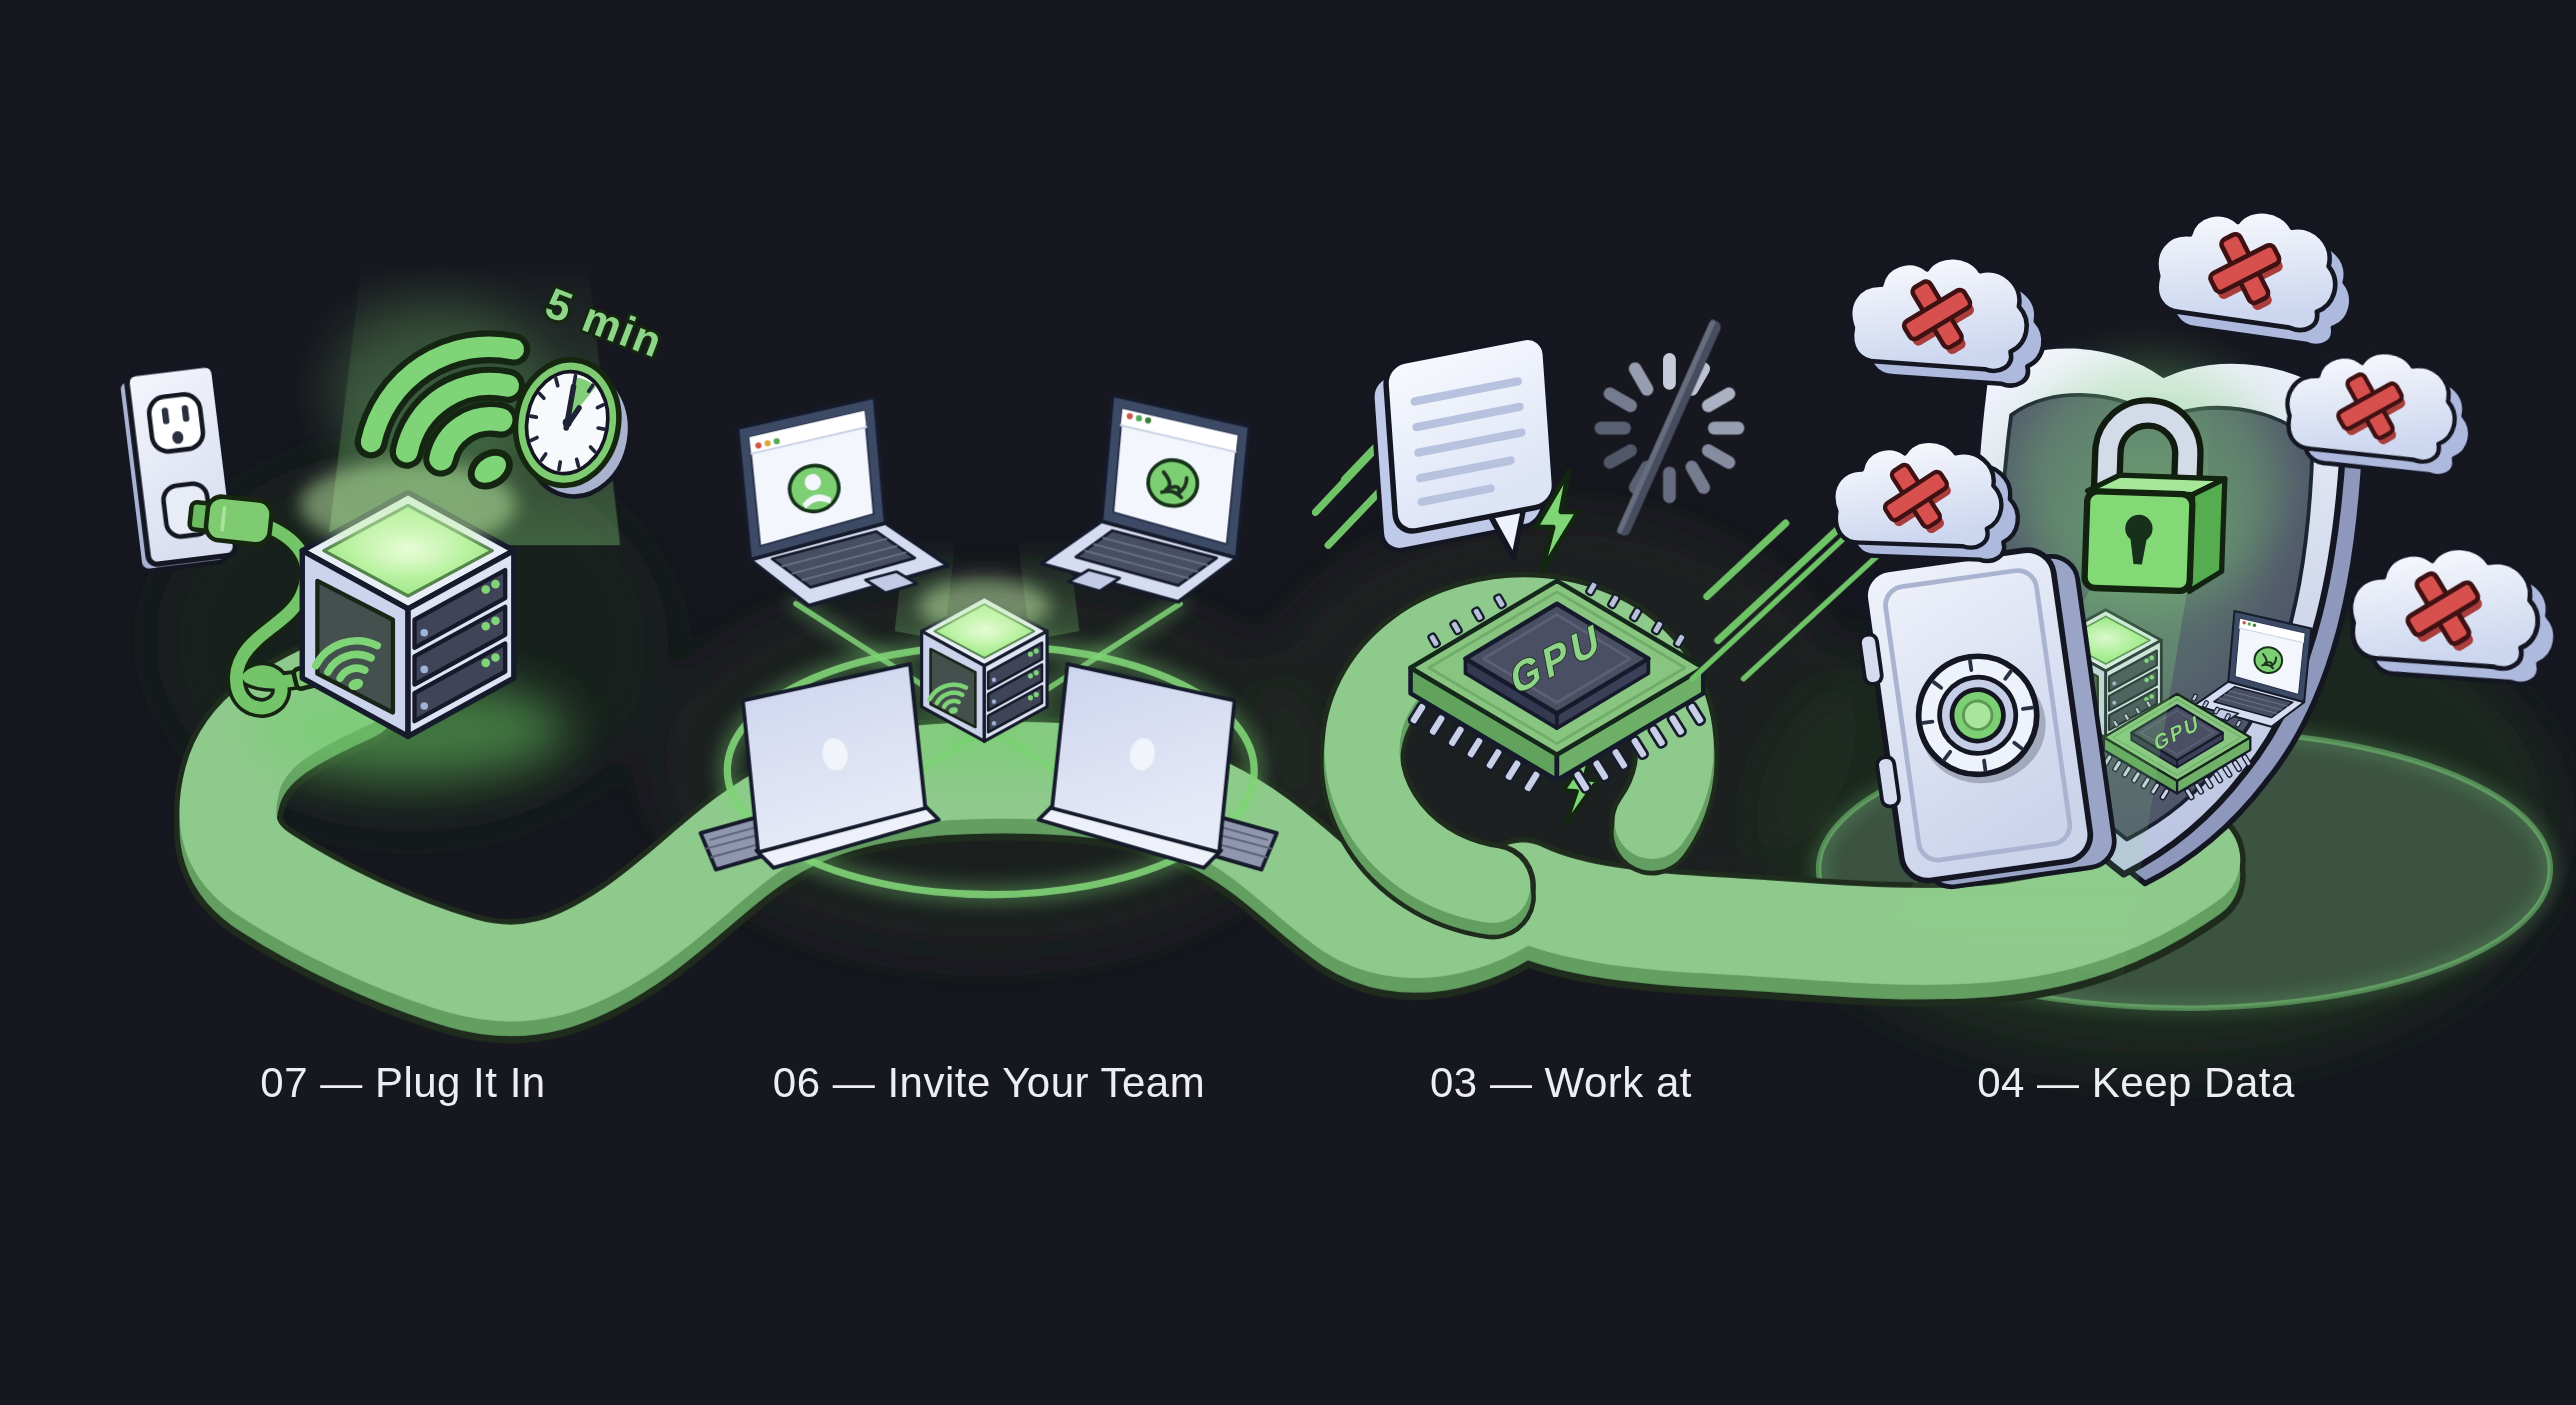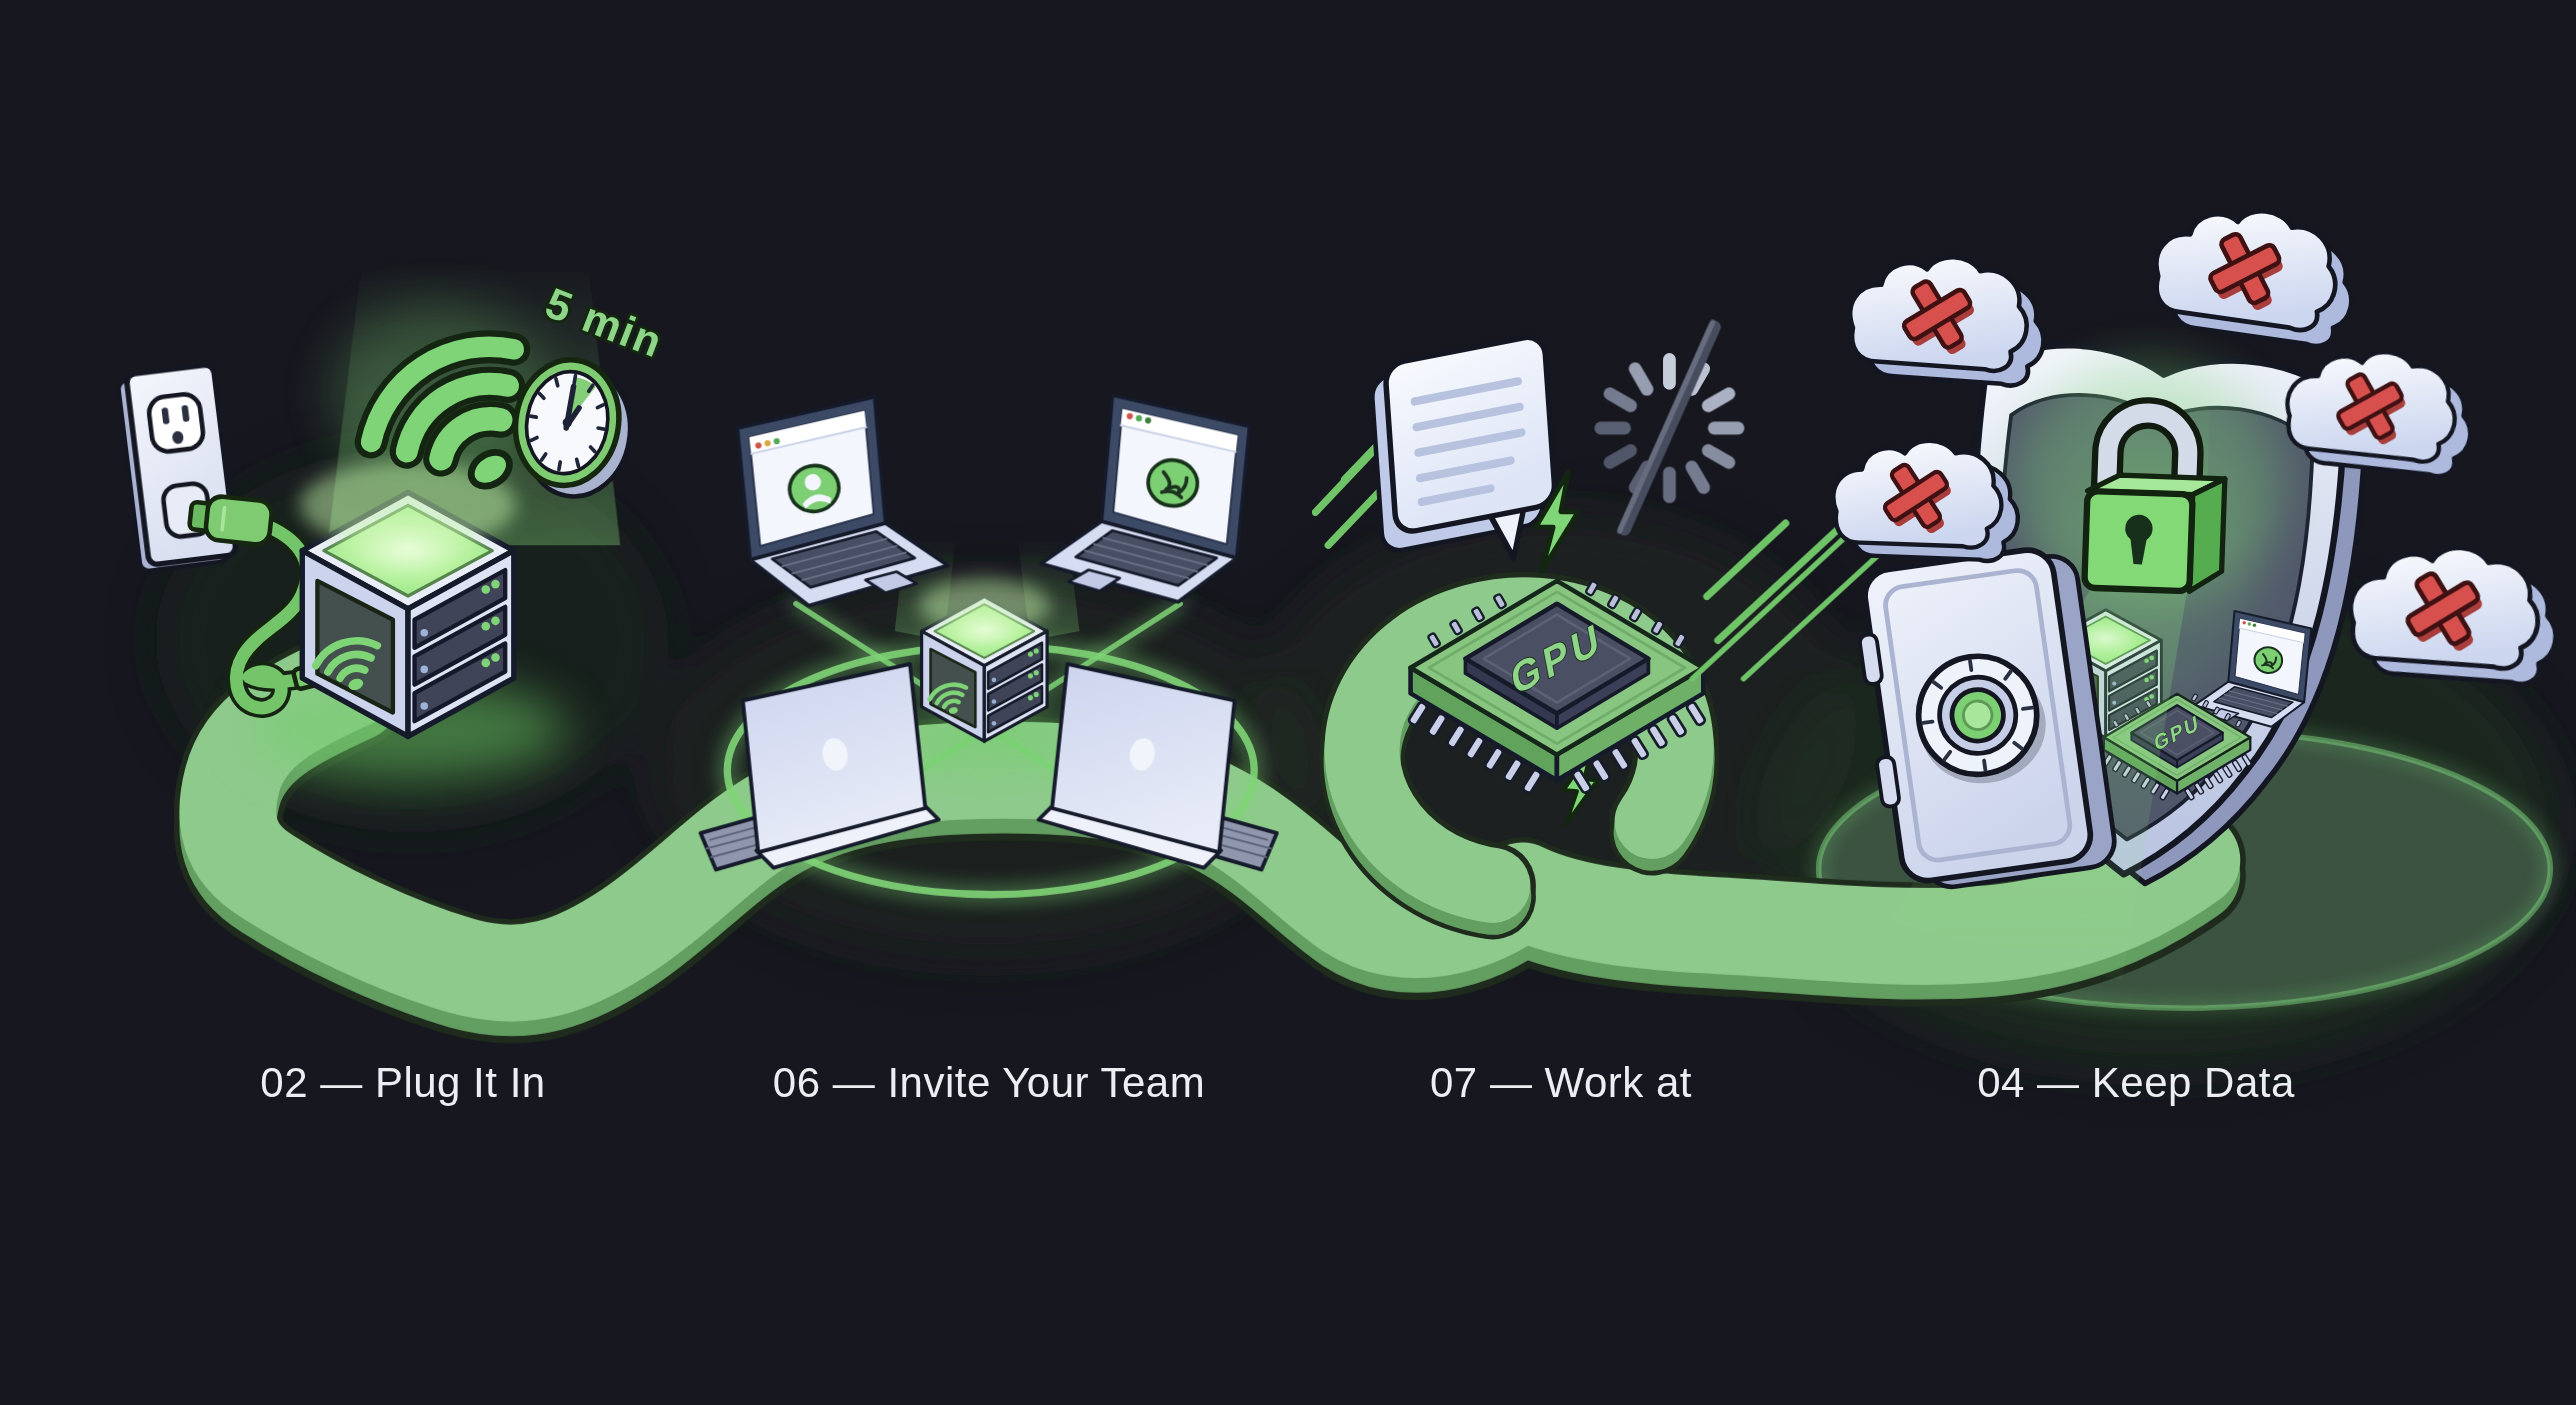--- a/index.html
+++ b/index.html
@@ -521,28 +521,28 @@
     <use href="#sym-cloud" transform="translate(2119,350) rotate(6) scale(1.0)"></use>
     <use href="#sym-cloud" transform="translate(2096,548) rotate(4) scale(0.95)"></use>
     <use href="#sym-cloud" transform="translate(2455,300) rotate(10) scale(1.02)"></use>
     <use href="#sym-cloud" transform="translate(2592,450) rotate(8) scale(0.95)"></use>
     <use href="#sym-cloud" transform="translate(2672,672) rotate(6) scale(1.06)"></use>
   </g>
 </svg>
 
 <div>
   <div class="step-label" style="left:403px">
-    <span>02 — Plug It In</span>
+    <span>07 — Plug It In</span>
     <span></span>
   </div>
   <div class="step-label" style="left:989px">
     <span>06 — Invite Your Team</span>
     <span></span>
   </div>
   <div class="step-label" style="left:1561px">
-    <span>07 — Work at</span>
+    <span>03 — Work at</span>
   </div>
   <div class="step-label" style="left:2136px">
     <span>04 — Keep Data</span>
   </div>
 </div>
 </div>
 
 
 </body></html>

